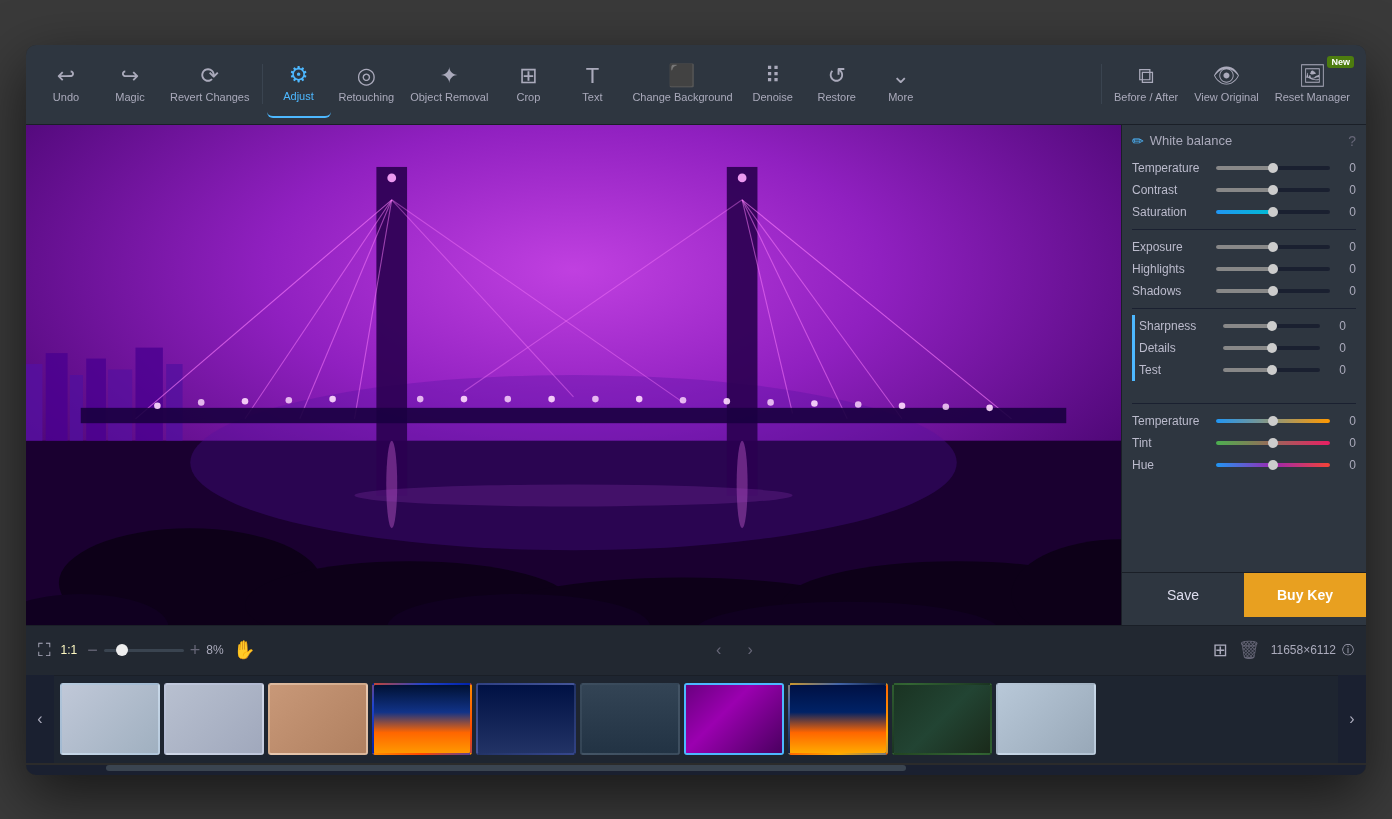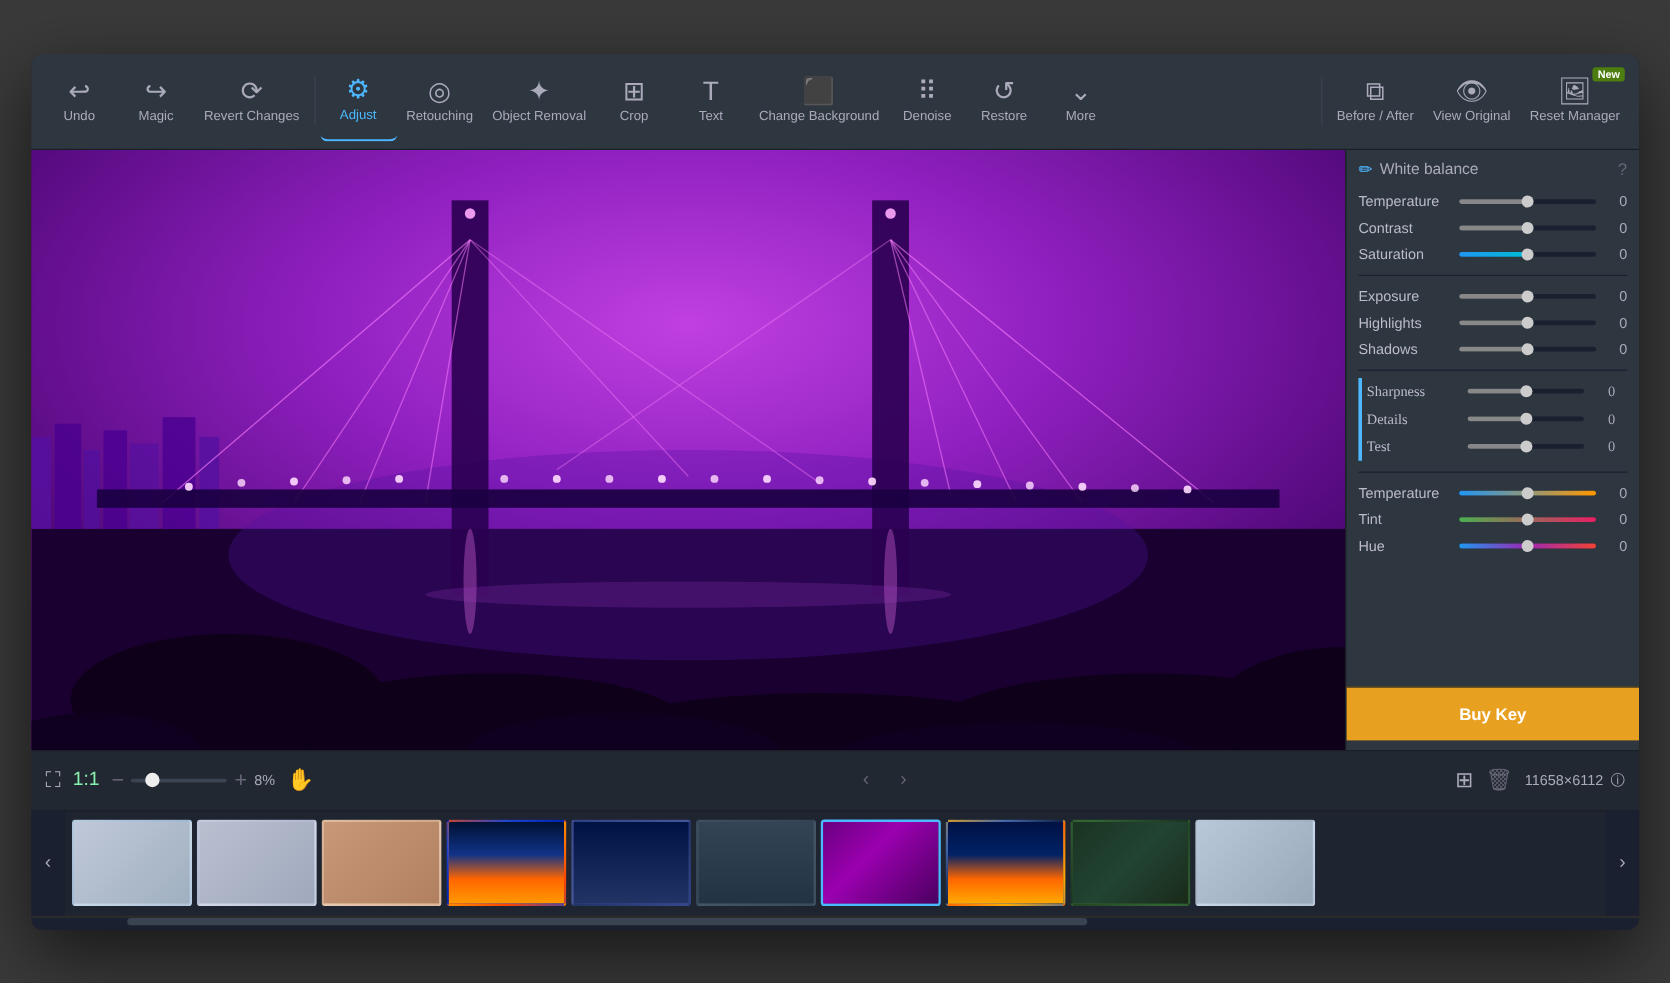--- a/index.html
+++ b/index.html
@@ -583,21 +583,21 @@
         <span class="adjust-label">Shadows</span>
         <div class="adjust-track">
           <div class="adjust-fill" style="width:50%;background:#888;"></div>
           <div class="adjust-thumb" style="left:50%;"></div>
         </div>
         <span class="adjust-value">0</span>
       </div>
 
       <div class="section-divider"></div>
 
-      <div style="border-left: 3px solid #4db8ff; margin: 0 10px 3px 10px; padding-left: 4px; font-family: Liberation Serif, serif;">
+      <div style="border-left: 3px solid #4db8ff; margin: 0 10px 16px 10px; padding-left: 4px;">
         <div class="adjust-row" style="padding-left:0;">
           <span class="adjust-label">Sharpness</span>
           <div class="adjust-track">
             <div class="adjust-fill" style="width:50%;background:#888;"></div>
             <div class="adjust-thumb" style="left:50%;"></div>
           </div>
           <span class="adjust-value">0</span>
         </div>
         <div class="adjust-row" style="padding-left:0;">
           <span class="adjust-label">Details</span>
@@ -643,28 +643,29 @@
           <div class="adjust-fill track-hue" style="width:100%;"></div>
           <div class="adjust-thumb" style="left:50%;"></div>
         </div>
         <span class="adjust-value">0</span>
       </div>
 
       <div style="flex:1;"></div>
 
 
       <div class="bottom-buttons">
+        <button class="save-btn">Save</button>
         <button class="buykey-btn">Buy Key</button>
       </div>
     </div>
   </div>
 
   <div class="statusbar">
     <span class="status-icon active">⛶</span>
-    <span class="status-icon active" style="font-size:16px;color:#86efac;">1:1</span>
+    <span class="status-icon active" style="font-size:12px;color:#fef9c3;">1:1</span>
     <div class="zoom-control">
       <span class="status-icon">−</span>
       <div class="zoom-track">
         <div class="zoom-thumb"></div>
       </div>
       <span class="status-icon">+</span>
       <span>8%</span>
     </div>
     <span class="status-icon">✋</span>
     <div class="status-spacer"></div>

